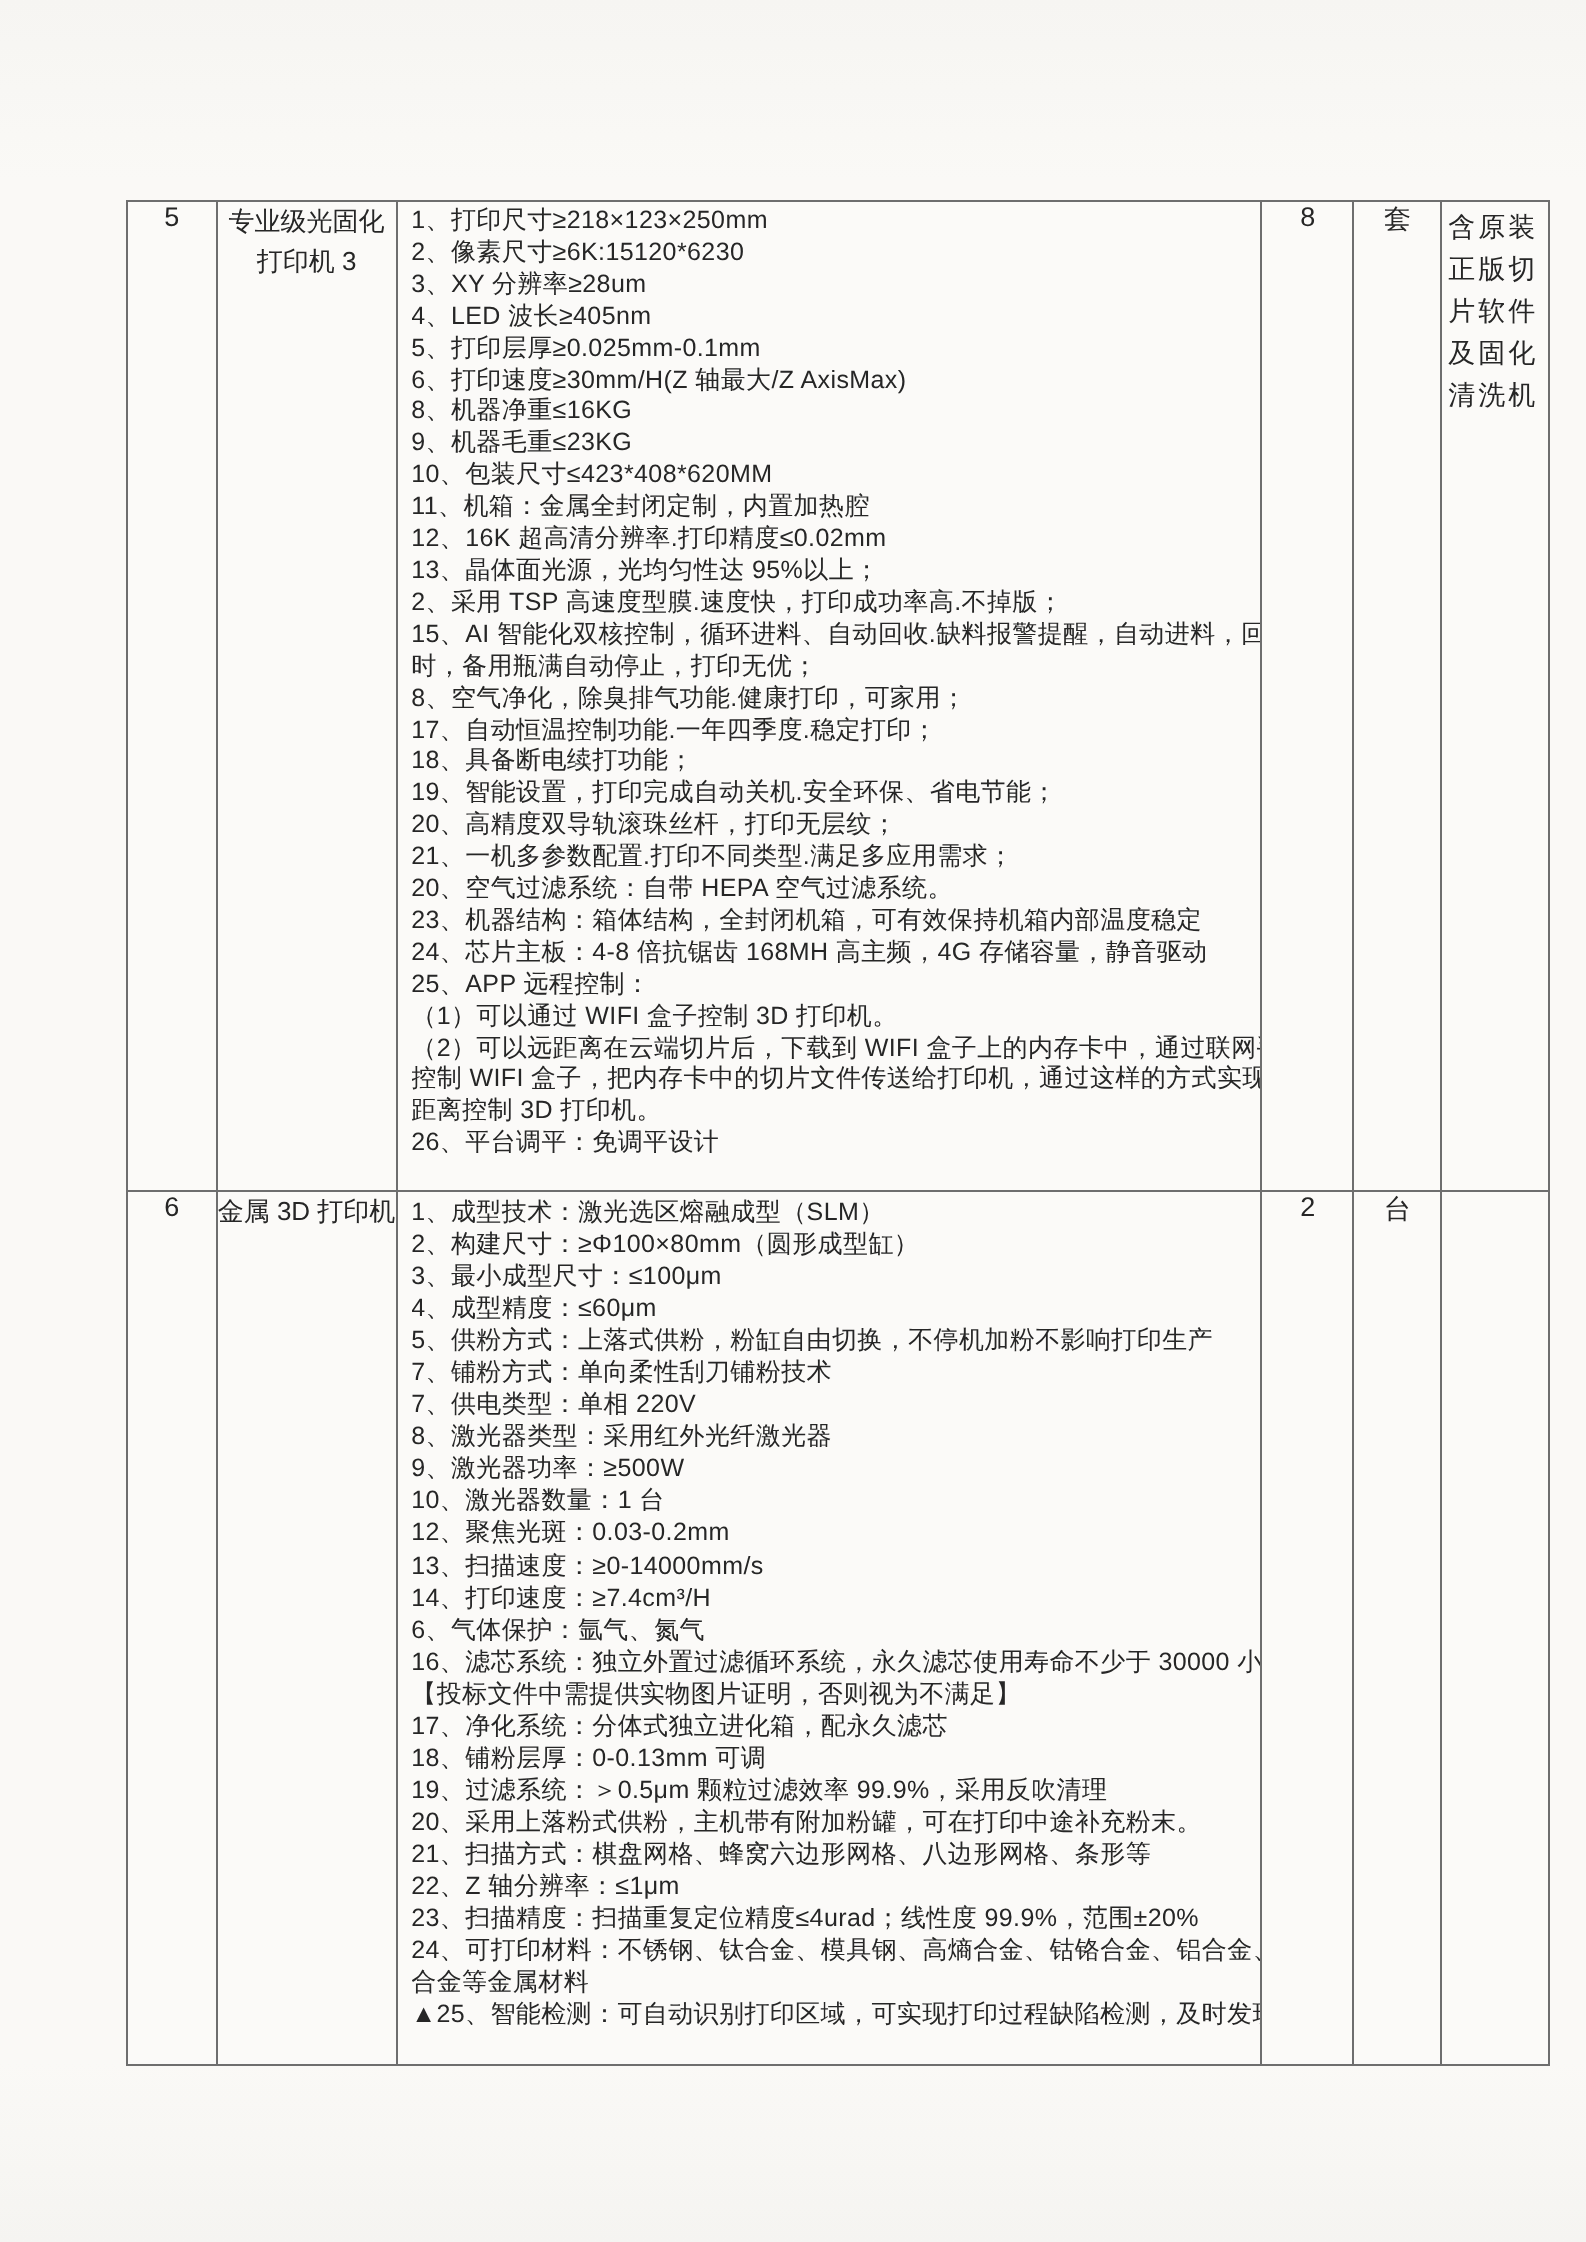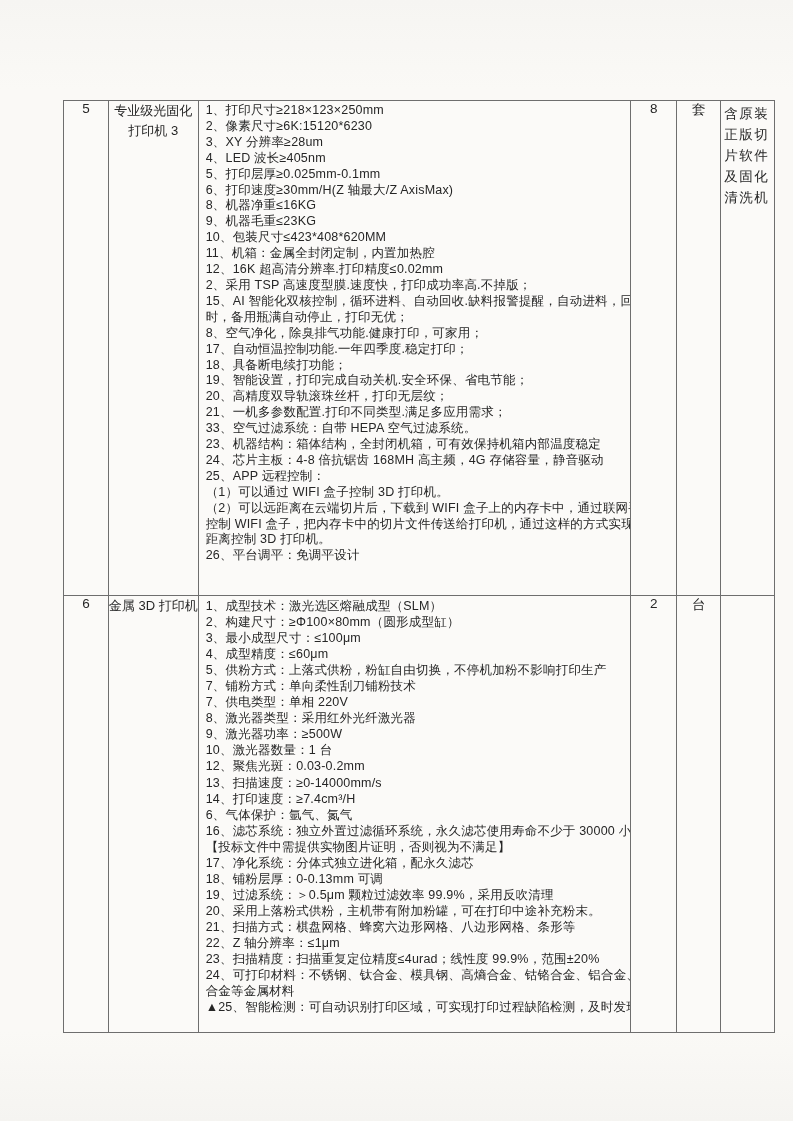--- a/index.html
+++ b/index.html
@@ -77,30 +77,31 @@
             <div class="spec-line">2、像素尺寸≥6K:15120*6230</div>
             <div class="spec-line">3、XY 分辨率≥28um</div>
             <div class="spec-line">4、LED 波长≥405nm</div>
             <div class="spec-line">5、打印层厚≥0.025mm-0.1mm</div>
             <div class="spec-line">6、打印速度≥30mm/H(Z 轴最大/Z AxisMax)</div>
             <div class="spec-line">8、机器净重≤16KG</div>
             <div class="spec-line">9、机器毛重≤23KG</div>
             <div class="spec-line">10、包装尺寸≤423*408*620MM</div>
             <div class="spec-line">11、机箱：金属全封闭定制，内置加热腔</div>
             <div class="spec-line">12、16K 超高清分辨率.打印精度≤0.02mm</div>
+            <div class="spec-line">13、晶体面光源，光均匀性达 95%以上；</div>
             <div class="spec-line">2、采用 TSP 高速度型膜.速度快，打印成功率高.不掉版；</div>
             <div class="spec-line">15、AI 智能化双核控制，循环进料、自动回收.缺料报警提醒，自动进料，回收</div>
             <div class="spec-line">时，备用瓶满自动停止，打印无优；</div>
             <div class="spec-line">8、空气净化，除臭排气功能.健康打印，可家用；</div>
             <div class="spec-line">17、自动恒温控制功能.一年四季度.稳定打印；</div>
             <div class="spec-line">18、具备断电续打功能；</div>
             <div class="spec-line">19、智能设置，打印完成自动关机.安全环保、省电节能；</div>
             <div class="spec-line">20、高精度双导轨滚珠丝杆，打印无层纹；</div>
             <div class="spec-line">21、一机多参数配置.打印不同类型.满足多应用需求；</div>
-            <div class="spec-line">33、空气过滤系统：自带 HEPA 空气过滤系统。</div>
+            <div class="spec-line">20、空气过滤系统：自带 HEPA 空气过滤系统。</div>
             <div class="spec-line">23、机器结构：箱体结构，全封闭机箱，可有效保持机箱内部温度稳定</div>
             <div class="spec-line">24、芯片主板：4-8 倍抗锯齿 168MH 高主频，4G 存储容量，静音驱动</div>
             <div class="spec-line">25、APP 远程控制：</div>
             <div class="spec-line">（1）可以通过 WIFI 盒子控制 3D 打印机。</div>
             <div class="spec-line">（2）可以远距离在云端切片后，下载到 WIFI 盒子上的内存卡中，通过联网手机</div>
             <div class="spec-line">控制 WIFI 盒子，把内存卡中的切片文件传送给打印机，通过这样的方式实现远</div>
             <div class="spec-line">距离控制 3D 打印机。</div>
             <div class="spec-line">26、平台调平：免调平设计</div>
           </div>
       </div>

